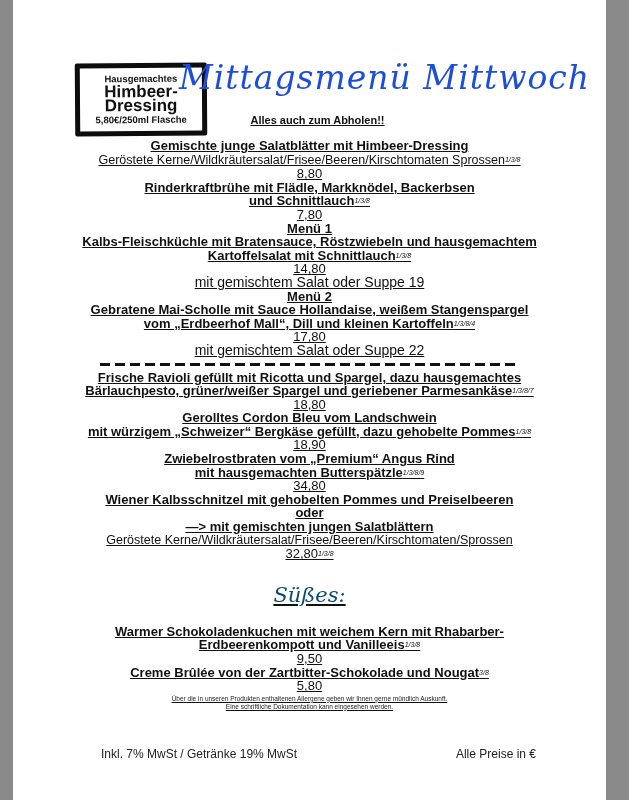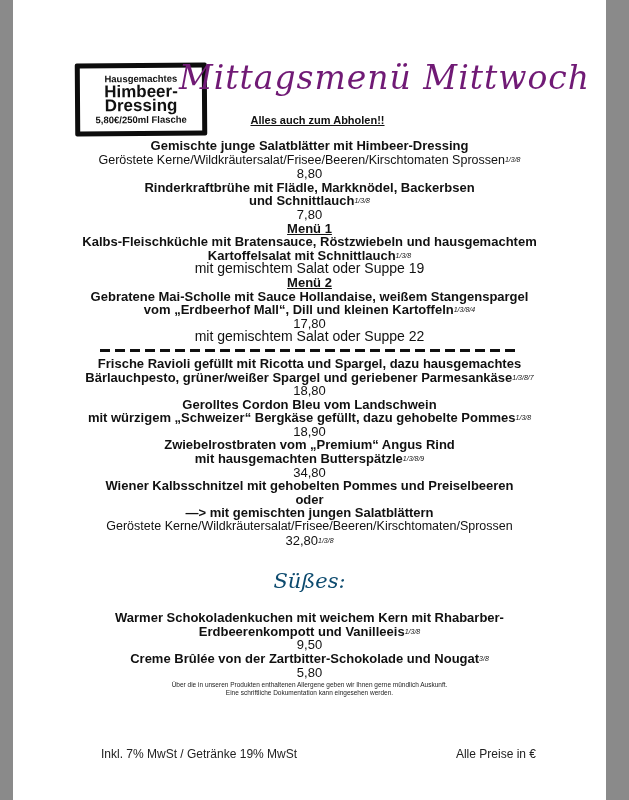--- a/index.html
+++ b/index.html
@@ -20,29 +20,29 @@
     position:absolute;left:62px;top:63px;width:112px;
     border:5px solid #0d0d0d;border-radius:2px;
     padding:5px 5px 6px;text-align:center;
     transform:rotate(-0.4deg);
   }
   .badge .b1,.badge .b3{font-size:9.5px;font-weight:bold;line-height:11px;}
   .badge .b2{font-size:17px;font-weight:bold;line-height:14px;margin:1px 17px;}
   .title{
     position:absolute;top:58px;left:150px;right:0;text-align:center;
     font-family:"DejaVu Serif",serif;font-style:italic;font-weight:400;
-    font-size:33px;line-height:40px;letter-spacing:1px;color:#701a75;
+    font-size:33px;line-height:40px;letter-spacing:1px;color:#1d4ed8;
     white-space:nowrap;
   }
   .subtitle{
     position:absolute;top:114px;left:0;right:0;text-align:center;
     font-size:11px;font-weight:bold;text-decoration:underline;margin-left:16px;
   }
   
-  .menu{text-align:center;}
+  .menu{text-align:center;text-decoration:underline;}
   .mline{line-height:13.6px;white-space:nowrap;}
   .b{font-size:13px;font-weight:bold;}
   .r{font-size:12.5px;font-weight:normal;}
   .p{font-size:13px;font-weight:normal;}
   .n{font-size:14px;font-weight:normal;}
   .h{font-size:13px;font-weight:bold;text-decoration:underline;}
   .s{
     font-family:"DejaVu Serif",serif;font-style:italic;font-size:21px;
     line-height:26px;margin:21px 0 17px;color:#0c4a6e;
   }
@@ -81,20 +81,21 @@
   <div class="menu">
     <div class="mline b"><span>Gemischte junge Salatblätter mit Himbeer-Dressing</span></div>
     <div class="mline r"><span>Geröstete Kerne/Wildkräutersalat/Frisee/Beeren/Kirschtomaten Sprossen</span><sup class="al">1/3/8</sup></div>
     <div class="mline p"><span>8,80</span></div>
     <div class="mline b"><span>Rinderkraftbrühe mit Flädle, Markknödel, Backerbsen</span></div>
     <div class="mline b"><span>und Schnittlauch</span><sup class="al">1/3/8</sup></div>
     <div class="mline p"><span>7,80</span></div>
     <div class="mline h"><span>Menü 1</span></div>
     <div class="mline b"><span>Kalbs-Fleischküchle mit Bratensauce, Röstzwiebeln und hausgemachtem</span></div>
     <div class="mline b"><span>Kartoffelsalat mit Schnittlauch</span><sup class="al">1/3/8</sup></div>
+    <div class="mline p"><span>14,80</span></div>
     <div class="mline n"><span>mit gemischtem Salat oder Suppe 19</span></div>
     <div class="mline h"><span>Menü 2</span></div>
     <div class="mline b"><span>Gebratene Mai-Scholle mit Sauce Hollandaise, weißem Stangenspargel</span></div>
     <div class="mline b"><span>vom „Erdbeerhof Mall“, Dill und kleinen Kartoffeln</span><sup class="al">1/3/8/4</sup></div>
     <div class="mline p"><span>17,80</span></div>
     <div class="mline n"><span>mit gemischtem Salat oder Suppe 22</span></div>
 
     <div class="divider"></div>
 
     <div class="mline b"><span>Frische Ravioli gefüllt mit Ricotta und Spargel, dazu hausgemachtes</span></div>

